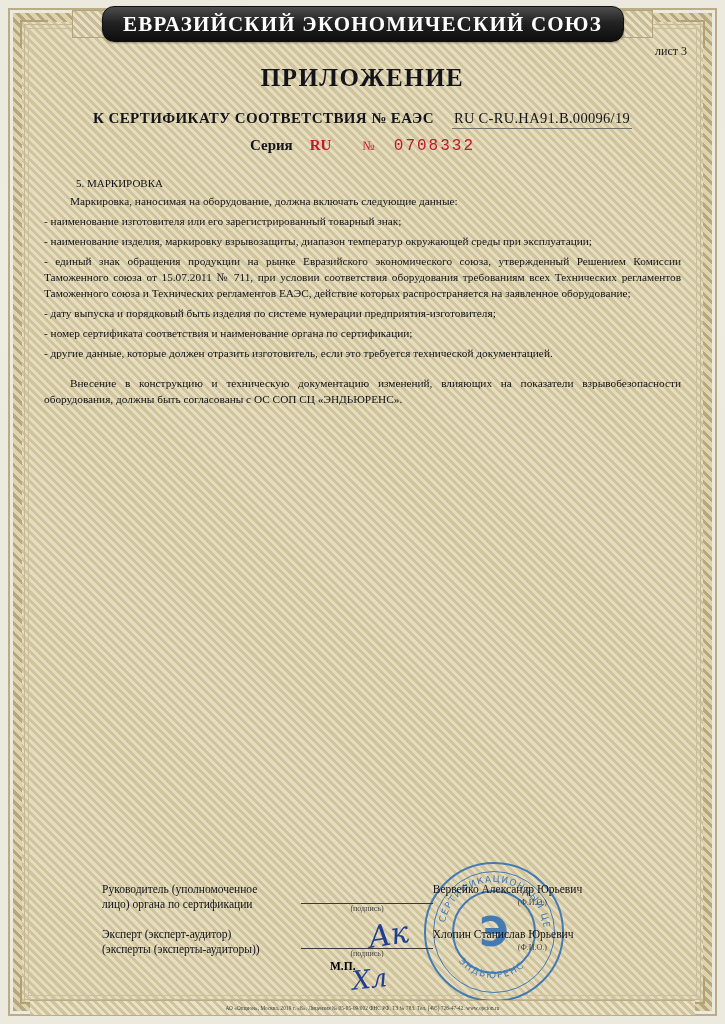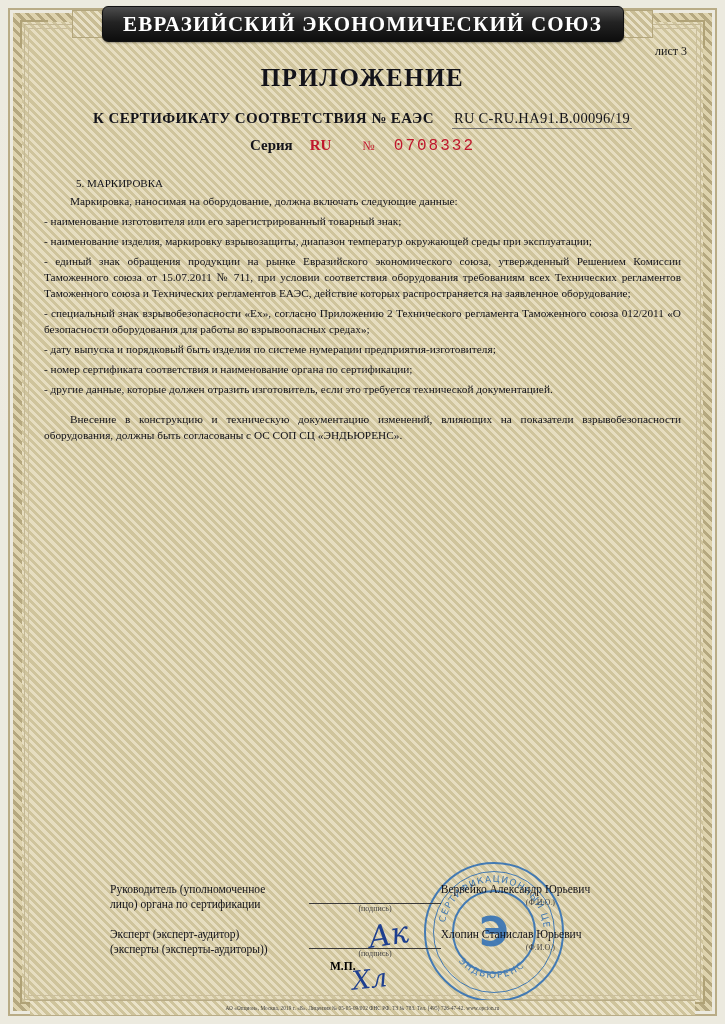--- a/index.html
+++ b/index.html
@@ -81,21 +81,21 @@
   
   .banner {
     position: absolute;
     left: 50%;
     top: 6px;
     transform: translateX(-50%);
     width: 520px;
     height: 34px;
     background: linear-gradient(180deg, #4d4d4d 0%, #232323 45%, #0d0d0d 100%);
     border: 1px solid #111;
-    border-radius: 6px;
+    border-radius: 12px;
     display: flex;
     align-items: center;
     justify-content: center;
     box-shadow: 0 1px 2px rgba(0,0,0,0.35);
   }
   .banner-text {
     color: #ffffff;
     font-family: "Liberation Serif", serif;
     font-weight: bold;
     font-size: 21px;
@@ -191,21 +191,21 @@
     line-height: 1.42;
     text-align: justify;
     margin-top: 4px;
   }
   .body-text.indent { text-indent: 26px; }
   .para-gap2 { margin-top: 14px; }
 
   
   .sig-block {
     position: absolute;
-    left: 110px;
+    left: 102px;
     bottom: 52px;
     width: 520px;
     font-size: 11.5px;
     color: #13131a;
     margin-top: 40px;
   }
   .sig-row {
     display: flex;
     align-items: flex-start;
     justify-content: space-between;
@@ -386,21 +386,20 @@
       <span class="series-no">№</span>
       <span class="series-digits">0708332</span>
     </div>
 
     <div class="section-head">5. МАРКИРОВКА</div>
 
     <div class="body-text indent">Маркировка, наносимая на оборудование, должна включать следующие данные:</div>
     <div class="body-text">- наименование изготовителя или его зарегистрированный товарный знак;</div>
     <div class="body-text">- наименование изделия, маркировку взрывозащиты, диапазон температур окружающей среды при эксплуатации;</div>
     <div class="body-text">- единый знак обращения продукции на рынке Евразийского экономического союза, утвержденный Решением Комиссии Таможенного союза от 15.07.2011 № 711, при условии соответствия оборудования требованиям всех Технических регламентов Таможенного союза и Технических регламентов ЕАЭС, действие которых распространяется на заявленное оборудование;</div>
-    <div class="body-text">-      специальный знак взрывобезопасности «Ех», согласно Приложению 2 Технического регламента Таможенного союза 012/2011 «О безопасности оборудования для работы во взрывоопасных средах»;</div>
     <div class="body-text">- дату выпуска и порядковый быть изделия по системе нумерации предприятия-изготовителя;</div>
     <div class="body-text">- номер сертификата соответствия и наименование органа по сертификации;</div>
     <div class="body-text">- другие данные, которые должен отразить изготовитель, если это требуется технической документацией.</div>
 
     <div class="body-text indent para-gap2">Внесение в конструкцию и техническую документацию изменений, влияющих на показатели взрывобезопасности оборудования, должны быть согласованы с ОС СОП СЦ «ЭНДЬЮРЕНС».</div>
   </div>
 
   <div class="stamp">
     <div class="stamp-arc">
       <svg viewBox="0 0 136 136" xmlns="http://www.w3.org/2000/svg">

